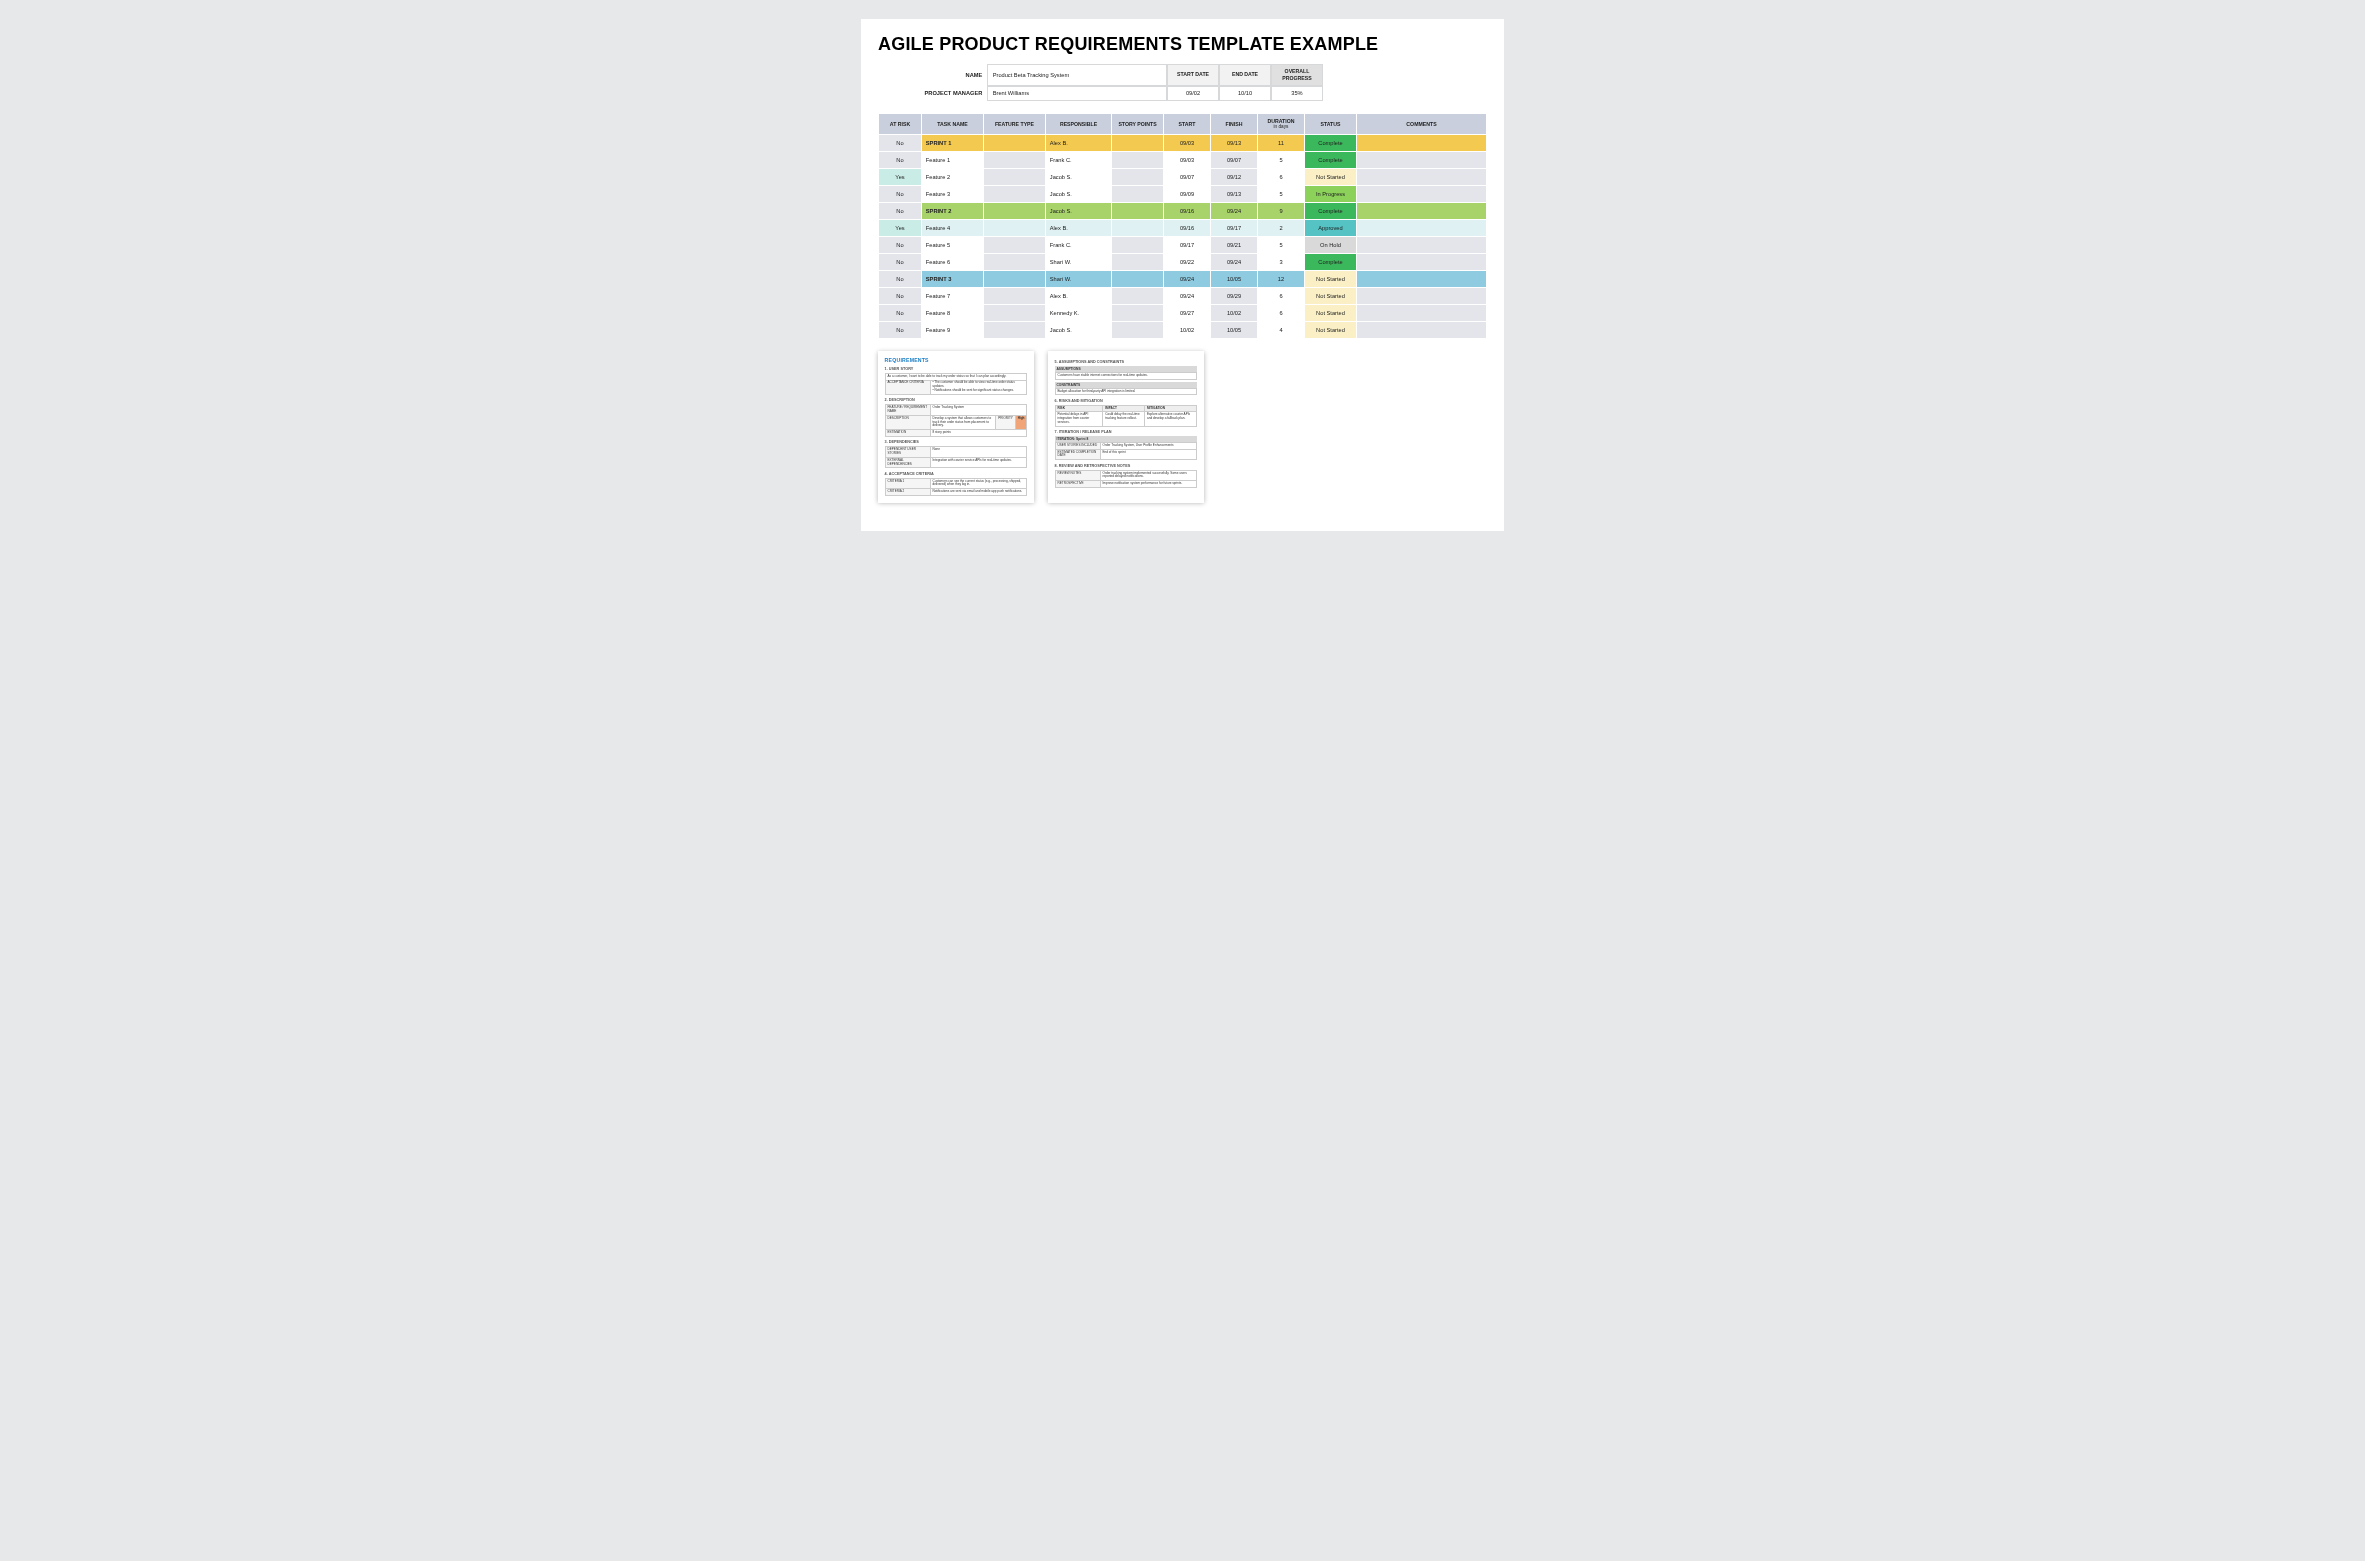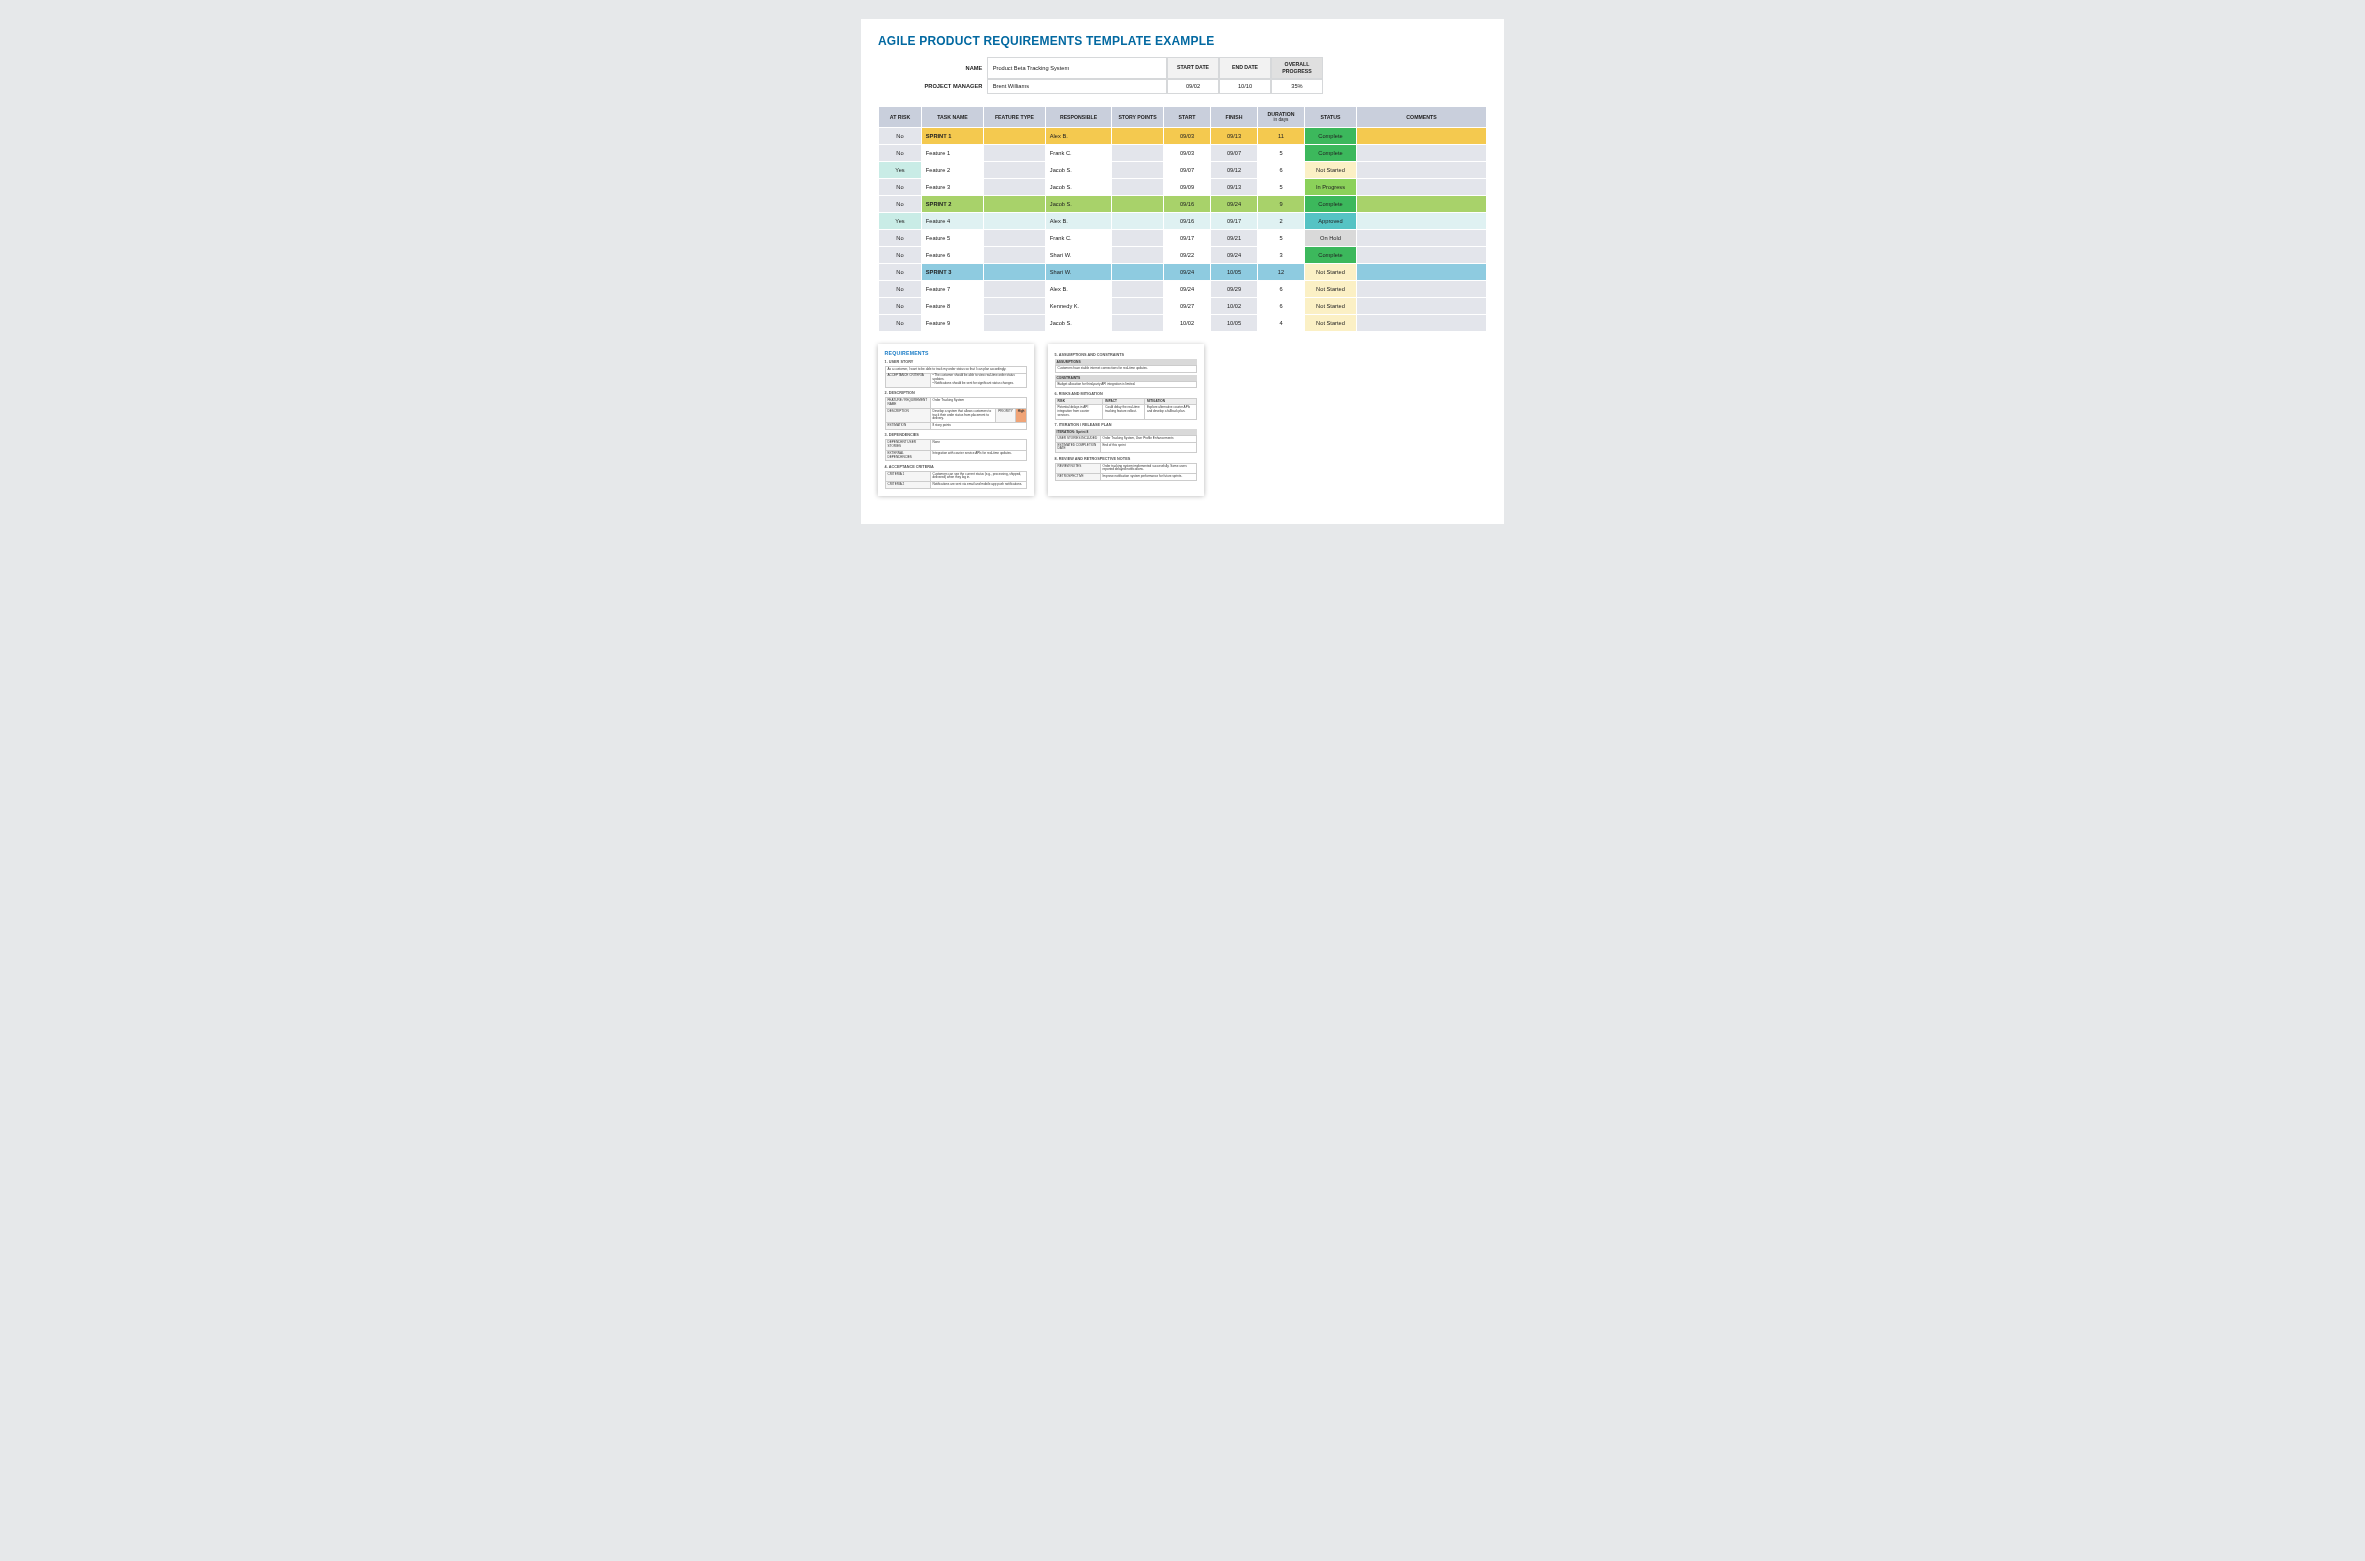--- a/index.html
+++ b/index.html
@@ -10,22 +10,22 @@
     color: #222;
     padding: 19px 9.5px;
   }
   .sheet {
     background: #fff;
     margin: 0 auto;
     max-width: 643px;
     padding: 13.2px 17px 28px 17px;
   }
   h1.title {
-    color: #0369a1;
-    font-size: 12px;
+    color: #000000;
+    font-size: 18px;
     font-weight: 700;
     letter-spacing: 0.2px;
     margin: 1.9px 0 8.5px 0;
   }
 
   
   .hdr {
     display: grid;
     grid-template-columns: 109px 180px 52px 52px 52px;
     font-size: 5.7px;

